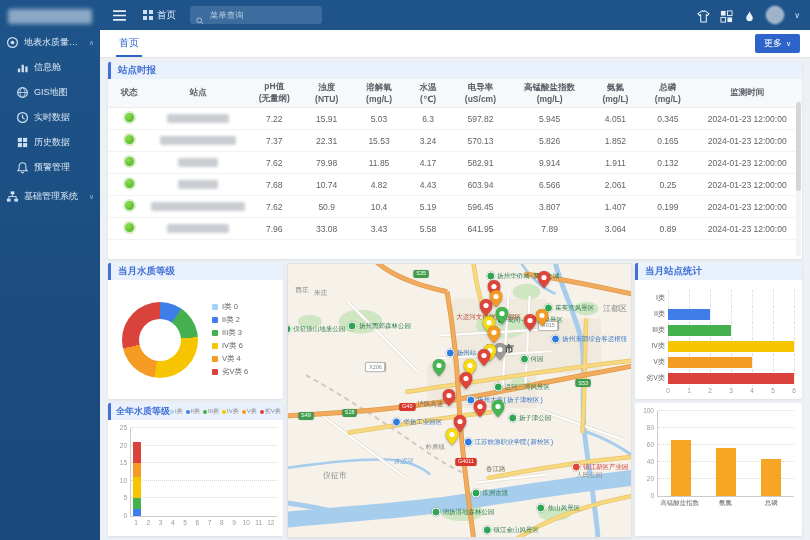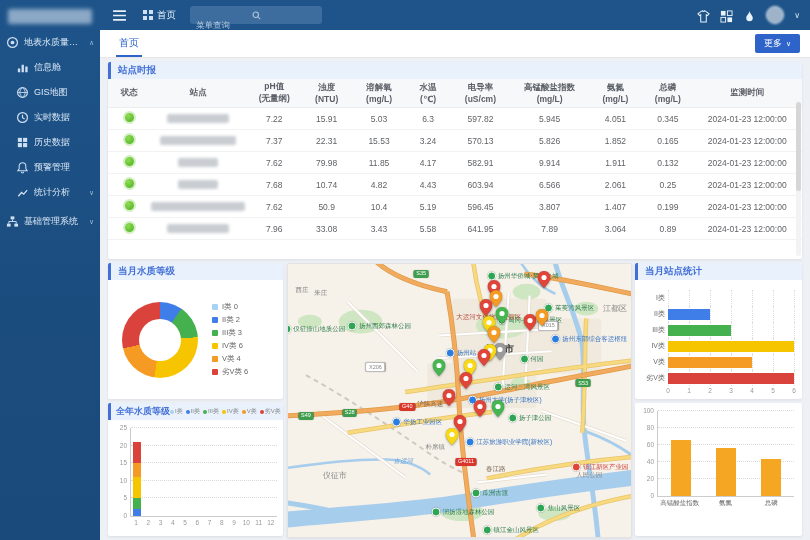--- a/index.html
+++ b/index.html
@@ -15,21 +15,21 @@
   .menu-row .lbl{overflow:hidden;text-overflow:ellipsis;}
   .menu-row .chev{margin-left:auto;font-size:7px;color:#9fbcd9;}
   .menu-sub .menu-row{padding-left:16px;}
   
   .topbar{position:absolute;left:100px;top:0;width:710px;height:30px;background:#1e548a;
           display:flex;align-items:center;color:#fff;z-index:4;}
   .tb-icon{width:15px;height:15px;margin-left:12px;color:#e9f1fa;flex:0 0 auto;}
   .tb-home{display:flex;align-items:center;gap:4px;margin-left:16px;font-size:9.5px;color:#eaf2fb;}
   .tb-home .mi{width:10px;height:10px;color:#cfe0f2;}
   .search-box{margin-left:14px;width:120px;height:18px;background:#3c6d9e;border-radius:3px;
-              display:flex;align-items:center;padding:0 6px;gap:4px;flex-direction:column;}
+              display:flex;align-items:center;padding:0 6px;gap:4px;}
   .search-box input{background:transparent;border:none;outline:none;color:#cfdded;font-size:8.5px;width:100%;}
   .search-box input::placeholder{color:#b4c9de;}
   .tb-right{margin-left:auto;display:flex;align-items:center;gap:10px;margin-right:10px;}
   .tb-right .mi{width:13px;height:13px;color:#e9f1fa;}
   .avatar{width:16px;height:16px;border-radius:50%;background:#9fb3c8;filter:blur(1px);border:1px solid #cfe0f2;}
   .tb-chev{font-size:8px;color:#cfe0f2;}
   
   .tabbar{position:absolute;left:100px;top:30px;width:710px;height:27px;background:#fff;
           border-bottom:1px solid #e6e6e6;display:flex;align-items:center;z-index:3;}
   .tab{margin-left:16px;height:25px;display:flex;align-items:center;font-size:10px;color:#2e63c9;
@@ -89,21 +89,21 @@
   .vgrid{position:absolute;left:0;right:0;border-top:1px dotted #d9d9d9;}
   .vgrid .yl{position:absolute;left:-18px;top:-4px;width:14px;text-align:right;font-size:6.5px;color:#999;}
   .vbar{position:absolute;bottom:0;width:20px;}
   .vxlabels{position:relative;height:10px;margin:2px 8px 0 22px;}
   .vxlabels span{position:absolute;transform:translateX(-50%);font-size:6.5px;color:#666;white-space:nowrap;}
   .blur-chip{margin-left:auto;width:16px;height:8px;border-radius:2px;background:#c9c9c9;filter:blur(1.5px);}
   
   #map-box{position:relative;width:100%;height:100%;}
   #map-svg{position:absolute;left:0;top:0;width:100%;height:100%;}
   #map-overlay{position:absolute;left:0;top:0;width:100%;height:100%;}
-  .mlabel{position:absolute;transform:translate(-50%,-50%);white-space:nowrap;display:flex;align-items:center;gap:2px;}
+  .mlabel{position:absolute;transform:translate(-50%,-50%);white-space:nowrap;display:flex;align-items:center;gap:2px;font-family:Liberation Mono, monospace;}
   .mlabel .pdot{width:7px;height:7px;border-radius:50%;border:1px solid #fff;box-shadow:0 0 1px rgba(0,0,0,.4);flex:0 0 7px;}
   .lt-city{font-size:9.5px;font-weight:bold;color:#3a3a3a;}
   .lt-district{font-size:8px;color:#8a8a8a;}
   .lt-town{font-size:6.5px;color:#8a8a8a;}
   .lt-road{font-size:6.5px;color:#7d6b55;}
   .lt-water{font-size:6.5px;color:#6fa3d8;font-style:italic;}
   .lt-poi-green{font-size:6.5px;color:#2f7d4f;}
   .lt-poi-blue{font-size:6.5px;color:#3a76c4;}
   .lt-poi-red{font-size:6.5px;color:#d0453c;}
   .lt-poi-darkred{font-size:6.5px;color:#b5483b;}
@@ -156,27 +156,20 @@
               <rect x="7.6" y="7.6" width="4.4" height="4.4" fill="currentColor"></rect>
             </svg></span>
           <span class="lbl">历史数据</span>
         </div>
         <div class="menu-row">
           <span class="mi"><svg viewBox="0 0 14 14" width="100%" height="100%">
               <path d="M7 1.8a3.6 3.6 0 0 1 3.6 3.6v3.1L12 10.4H2l1.4-1.9V5.4A3.6 3.6 0 0 1 7 1.8Z" fill="none" stroke="currentColor" stroke-width="1.1"></path>
               <path d="M5.7 11.6a1.3 1.3 0 0 0 2.6 0" stroke="currentColor" stroke-width="1.1" fill="none"></path>
             </svg></span>
           <span class="lbl">预警管理</span>
-        </div>
-        <div class="menu-row">
-          <span class="mi"><svg viewBox="0 0 14 14" width="100%" height="100%">
-              <path d="M2.5 11 6 7l2.3 1.8L12 4.5" stroke="currentColor" stroke-width="1.4" fill="none"></path>
-            </svg></span>
-          <span class="lbl">统计分析</span>
-          <span class="chev">∨</span>
         </div>
       </div>
     <div class="menu-row" style="margin-top:4px;">
       <span class="mi"><svg viewBox="0 0 14 14" width="100%" height="100%">
             <rect x="5" y="1.5" width="4" height="3.2" fill="currentColor"></rect>
             <rect x="1" y="9.3" width="4" height="3.2" fill="currentColor"></rect>
             <rect x="9" y="9.3" width="4" height="3.2" fill="currentColor"></rect>
             <path d="M7 4.7V7M3 9.3V7h8v2.3" stroke="currentColor" fill="none" stroke-width="1"></path>
           </svg></span>
       <span class="lbl">基础管理系统</span>

